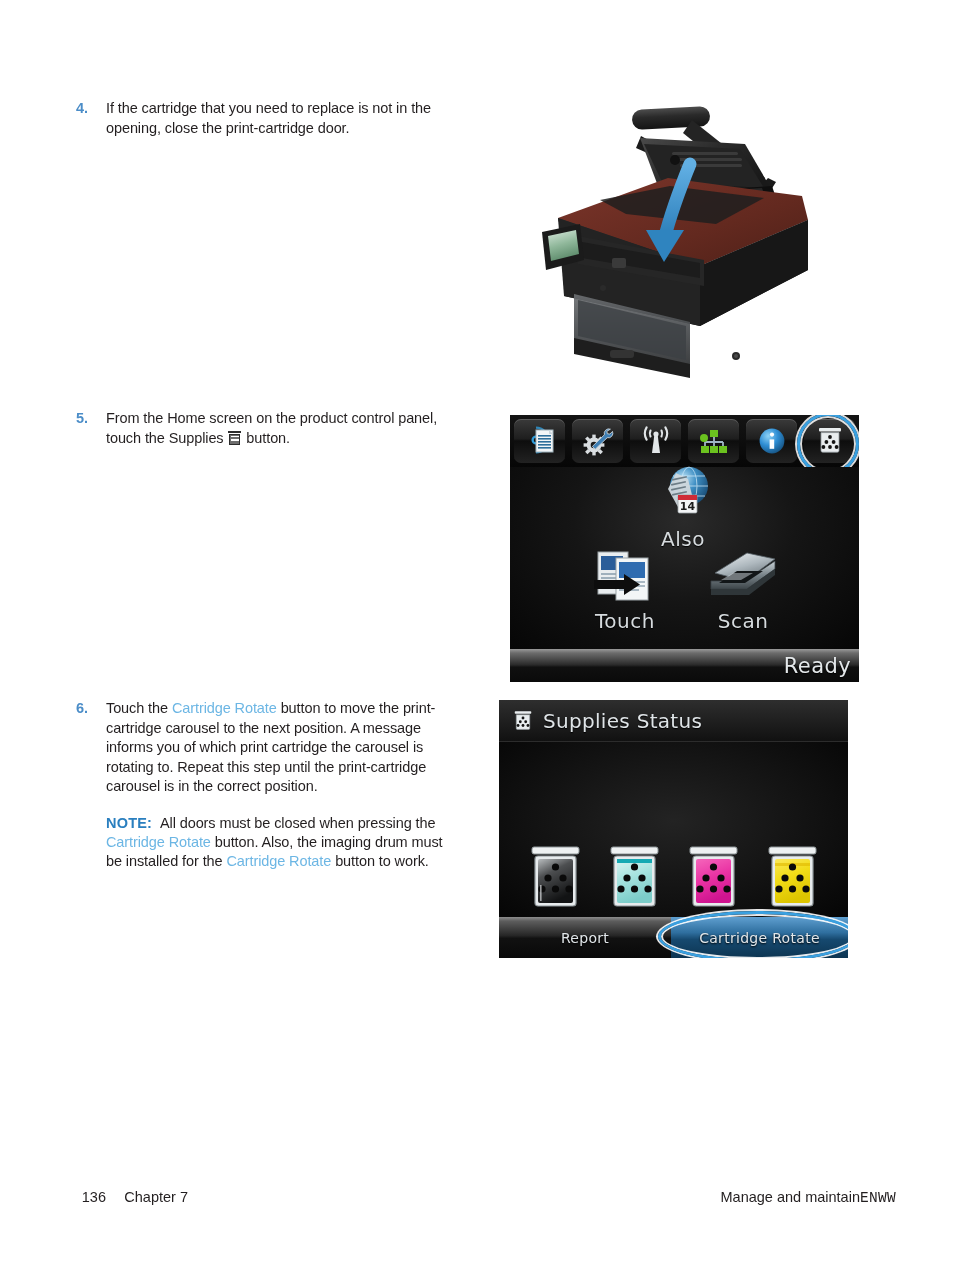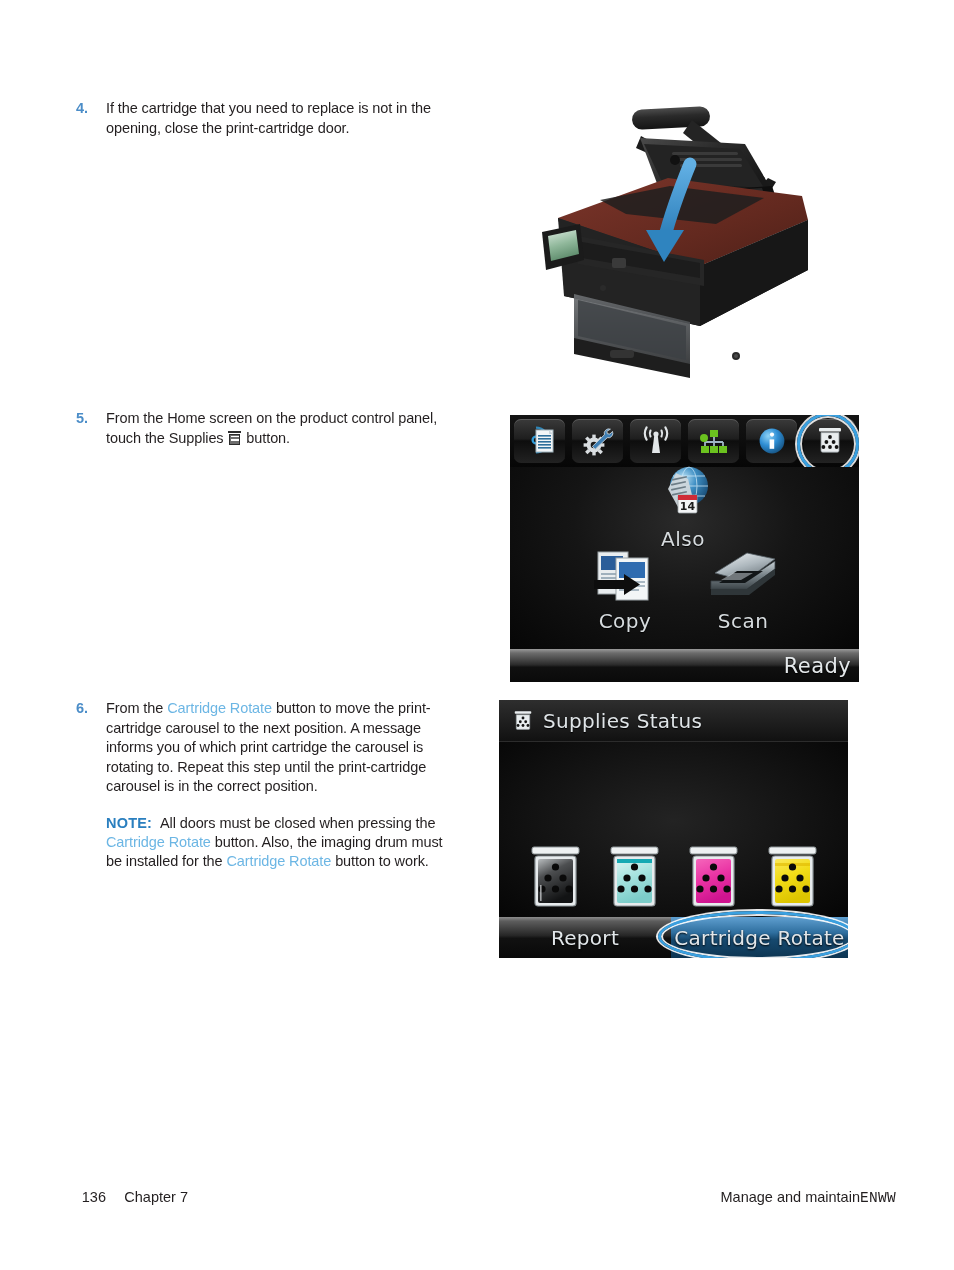--- a/index.html
+++ b/index.html
@@ -199,21 +199,21 @@
     left: 0; top: 0; width: 172px; height: 41px;
     display: flex; align-items: center; justify-content: center;
   }
   .btn-rotate {
     position: absolute;
     left: 172px; top: 0; width: 177px; height: 41px;
     background: linear-gradient(#5f9fd0 0%, #2f6f9f 38%, #16496f 55%, #0d3552 100%);
     display: flex; align-items: center; justify-content: center;
   }
   .sup-footer .ftext {
-    font-size: 20px;
+    font-size: 14px;
     color: #e2e7ea;
     letter-spacing: 0.3px;
     text-shadow: 0 1px 2px #000;
     white-space: nowrap;
   }
   .callout-oval {
     position: absolute;
     border: 3px solid #3aa0e0;
     border-radius: 50%;
     box-shadow: 0 0 0 2px rgba(255,255,255,0.9), inset 0 0 0 2px rgba(255,255,255,0.9);
@@ -497,21 +497,21 @@
           <g fill="#a9b8c3">
             <rect x="27" y="34" width="26" height="2"></rect>
             <rect x="27" y="38" width="26" height="2"></rect>
             <rect x="27" y="42" width="20" height="2"></rect>
           </g>
           <g>
             <rect x="2" y="33" width="32" height="9" fill="#0d0d0d"></rect>
             <polygon points="32,27 48,37.5 32,48" fill="#0d0d0d"></polygon>
           </g>
         </svg>
-        <div class="app-label">Copy</div>
+        <div class="app-label">Touch</div>
       </div>
 
       <div class="app-tile" style="left:178px; top:80px; width:110px;">
         <svg width="72" height="58" viewBox="0 0 72 58">
           <defs>
             <linearGradient id="scanLid" x1="0" y1="0" x2="0.6" y2="1">
               <stop offset="0" stop-color="#f2f5f7"></stop>
               <stop offset="0.55" stop-color="#aeb8be"></stop>
               <stop offset="1" stop-color="#6d777d"></stop>
             </linearGradient>
@@ -532,21 +532,21 @@
     </div>
 
     <div class="statusbar">
       <span class="stext">Ready</span>
     </div>
   </div>
 
   <div class="step" style="left:76px; top:699px; width:380px;">
     <div class="step-num">6.</div>
     <div class="step-body">
-      <span>From the </span><span class="uiref">Cartridge Rotate</span><span> button to move the print-cartridge carousel to the next position. A message informs you of which print cartridge the carousel is rotating to. Repeat this step until the print-cartridge carousel is in the correct position.</span>
+      <span>Touch the </span><span class="uiref">Cartridge Rotate</span><span> button to move the print-cartridge carousel to the next position. A message informs you of which print cartridge the carousel is rotating to. Repeat this step until the print-cartridge carousel is in the correct position.</span>
 
       <div class="note">
         <span class="note-label">NOTE:</span>&nbsp;&nbsp;<span>All doors must be closed when pressing the </span><span class="uiref">Cartridge Rotate</span><span> button. Also, the imaging drum must be installed for the </span><span class="uiref">Cartridge Rotate</span><span> button to work.</span>
       </div>
     </div>
   </div>
 
   <div class="lcd" id="supplies-screen">
 
     <div class="sup-header">

